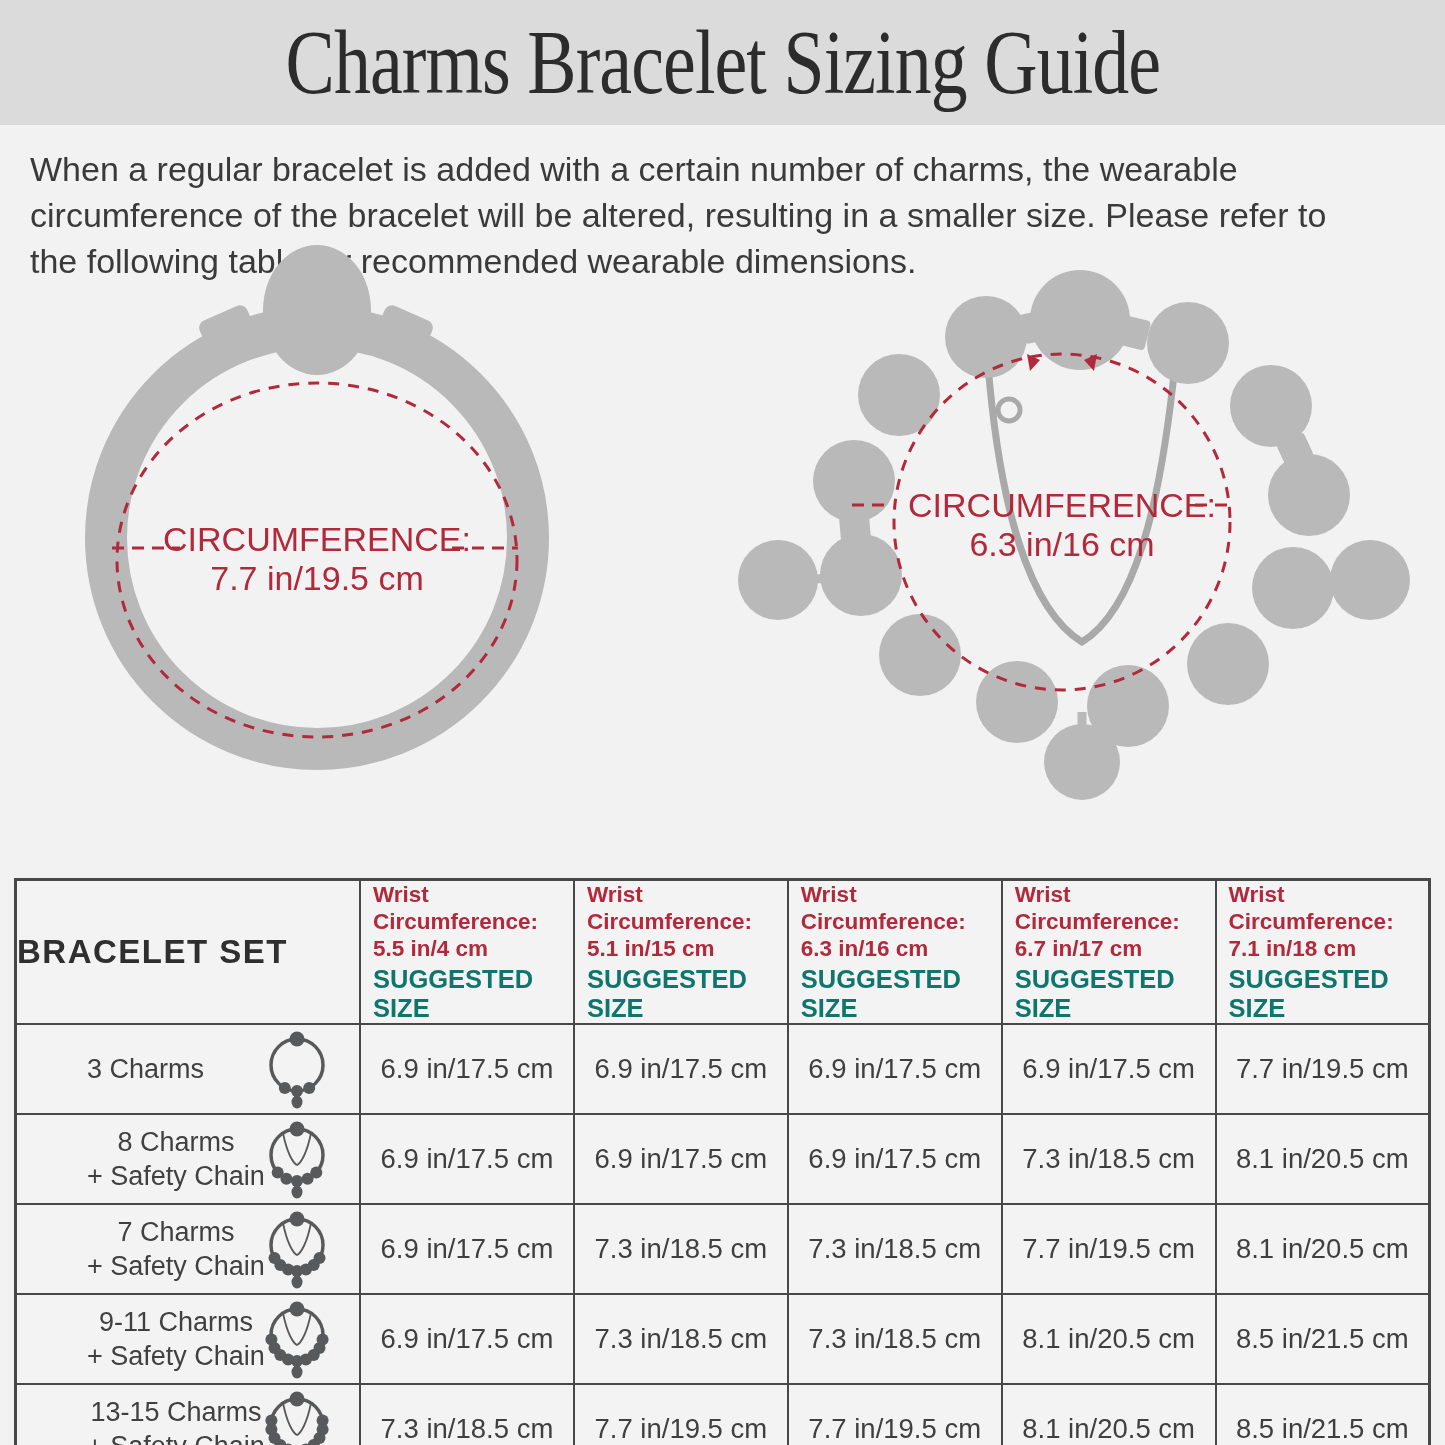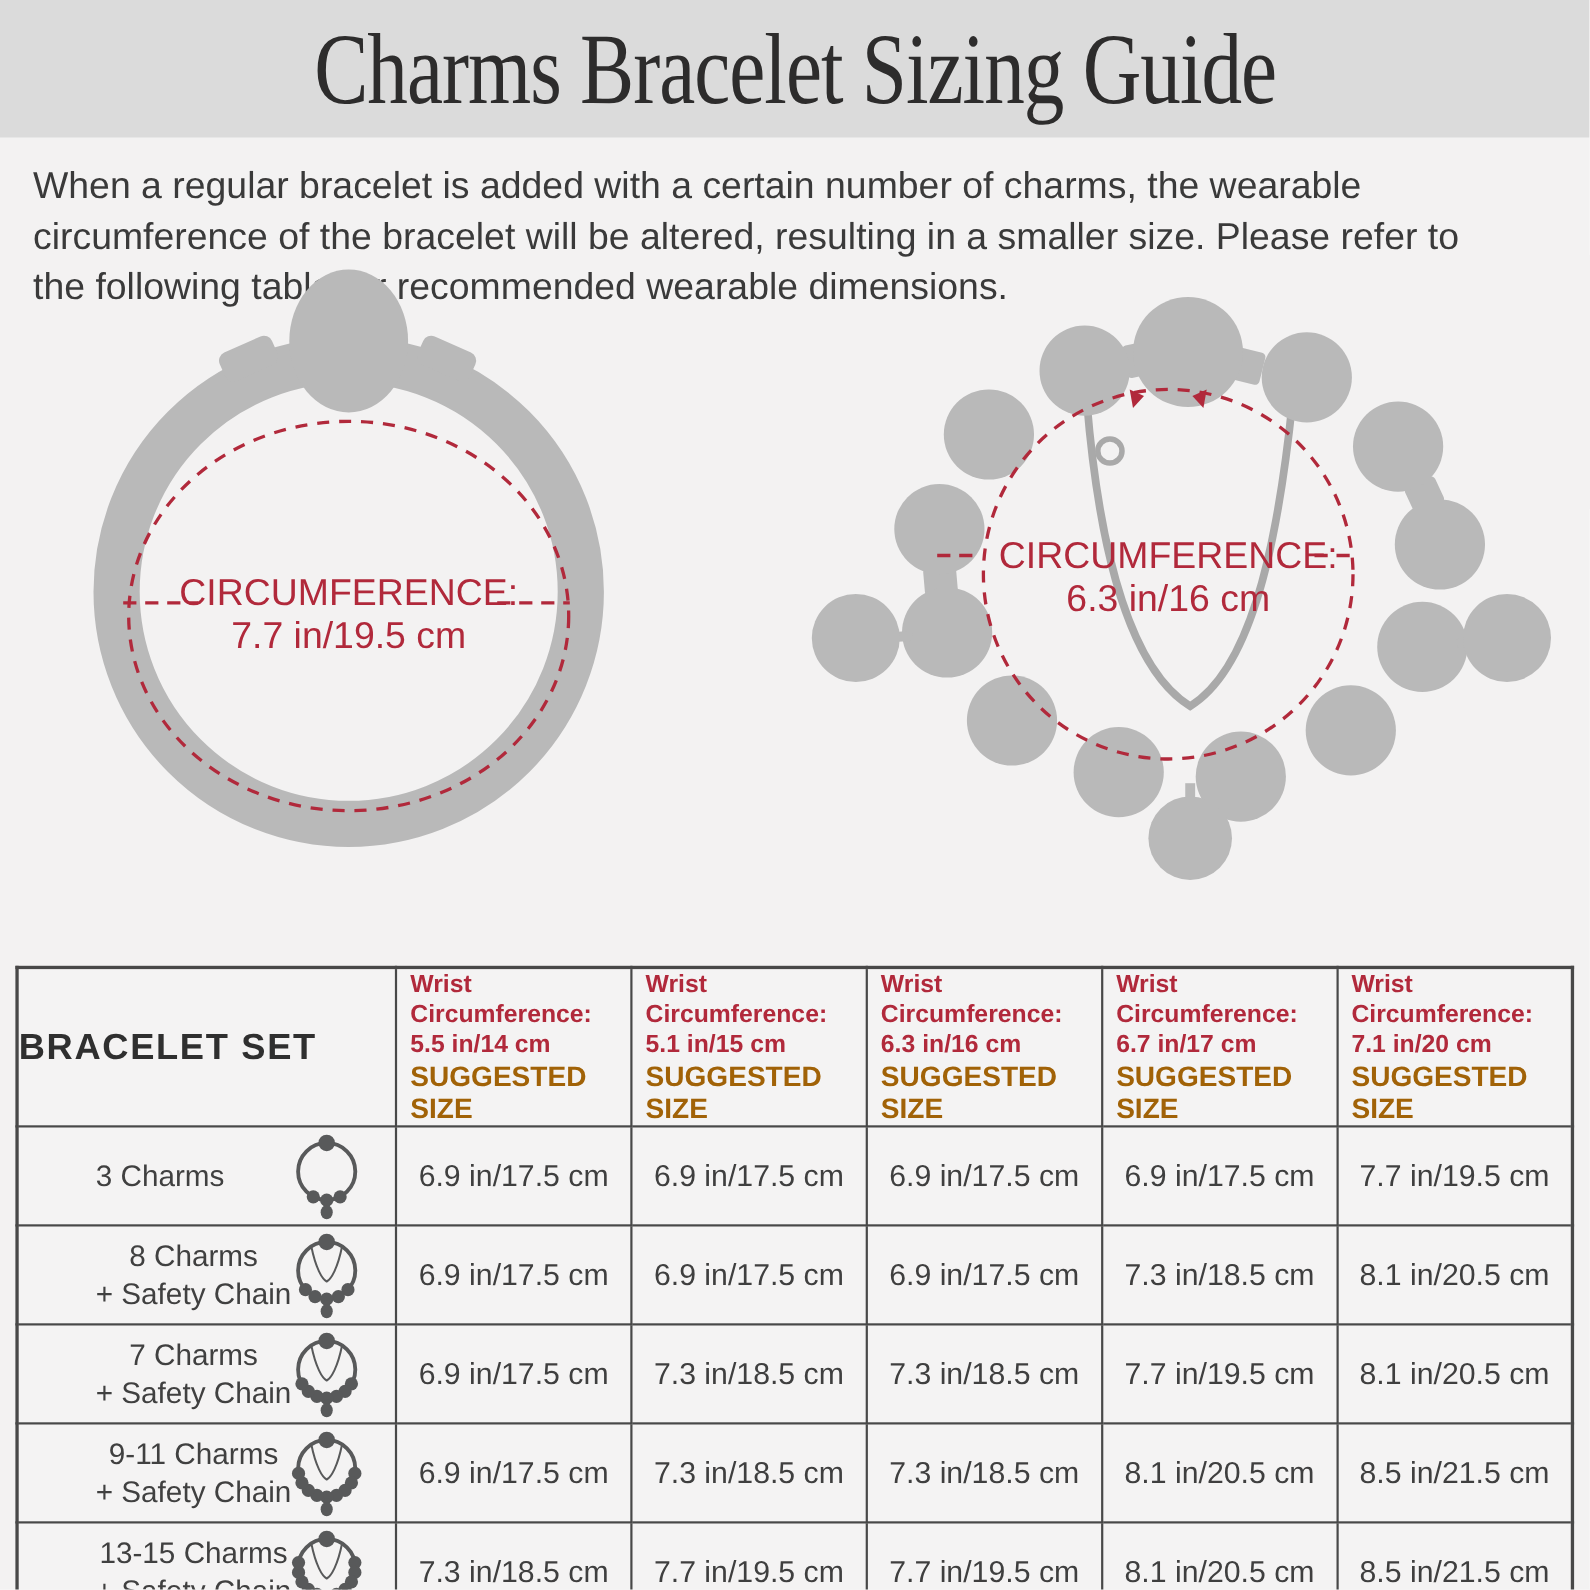--- a/index.html
+++ b/index.html
@@ -43,21 +43,21 @@
   }
   .sizing-table th,.sizing-table td{border:2px solid #484848;}
   .sizing-table th{
     height:93px;font-weight:bold;text-align:left;vertical-align:middle;
     padding:0 0 0 12px;
   }
   .sizing-table th:first-child{width:342px;}
   .sizing-table td{height:86px;font-size:27.5px;color:#3f3f3f;text-align:center;}
   .corner{font-size:33px;color:#2f2f2f;letter-spacing:1.5px;text-align:center;padding:0 !important;}
   .wrist{color:var(--red);font-size:22.5px;line-height:27px;}
-  .sug{color:#a16207;font-size:25.5px;margin-top:3px;}
+  .sug{color:#0f766e;font-size:25.5px;margin-top:3px;}
   .labelcell{position:relative;text-align:left;}
   .rlabel{
     position:absolute;left:70px;top:50%;transform:translateY(-50%);
     font-size:27px;line-height:34px;color:#404040;white-space:nowrap;
   }
   .labelcell svg{position:absolute;left:244px;top:50%;transform:translateY(-50%);}
 
   .sil{fill:var(--sil);}
   .silstroke{stroke:var(--sil);fill:none;}
   .chain{stroke:#a9a9a9;fill:none;}
@@ -125,37 +125,37 @@
     <line class="redline" x1="465" y1="255" x2="503" y2="255" stroke-width="3" stroke-dasharray="12 8"></line>
   </svg>
   <div class="circ-label" id="charm-line1">CIRCUMFERENCE:</div>
   <div class="circ-label" id="charm-line2">6.3 in/16 cm</div>
 
   <table class="sizing-table">
     <tbody id="table-body">
         <tr>
           <th class="corner">BRACELET SET</th>
           <th>
-            <div class="wrist"><span>Wrist Circumference:</span><br><span>5.5 in/14 cm</span></div>
+            <div class="wrist"><span>Wrist Circumference:</span><br><span>5.5 in/4 cm</span></div>
             <div class="sug">SUGGESTED SIZE</div>
           </th>
           <th>
             <div class="wrist"><span>Wrist Circumference:</span><br><span>5.1 in/15 cm</span></div>
             <div class="sug">SUGGESTED SIZE</div>
           </th>
           <th>
             <div class="wrist"><span>Wrist Circumference:</span><br><span>6.3 in/16 cm</span></div>
             <div class="sug">SUGGESTED SIZE</div>
           </th>
           <th>
             <div class="wrist"><span>Wrist Circumference:</span><br><span>6.7 in/17 cm</span></div>
             <div class="sug">SUGGESTED SIZE</div>
           </th>
           <th>
-            <div class="wrist"><span>Wrist Circumference:</span><br><span>7.1 in/20 cm</span></div>
+            <div class="wrist"><span>Wrist Circumference:</span><br><span>7.1 in/18 cm</span></div>
             <div class="sug">SUGGESTED SIZE</div>
           </th>
         </tr>
         <tr>
           <td class="labelcell">
             <div class="rlabel">
               <div>3 Charms</div>
             </div>
             <svg width="72" height="80" viewBox="0 0 72 80">
               <circle cx="36" cy="36" r="26" fill="none" stroke="#58595a" stroke-width="3.5"></circle>

